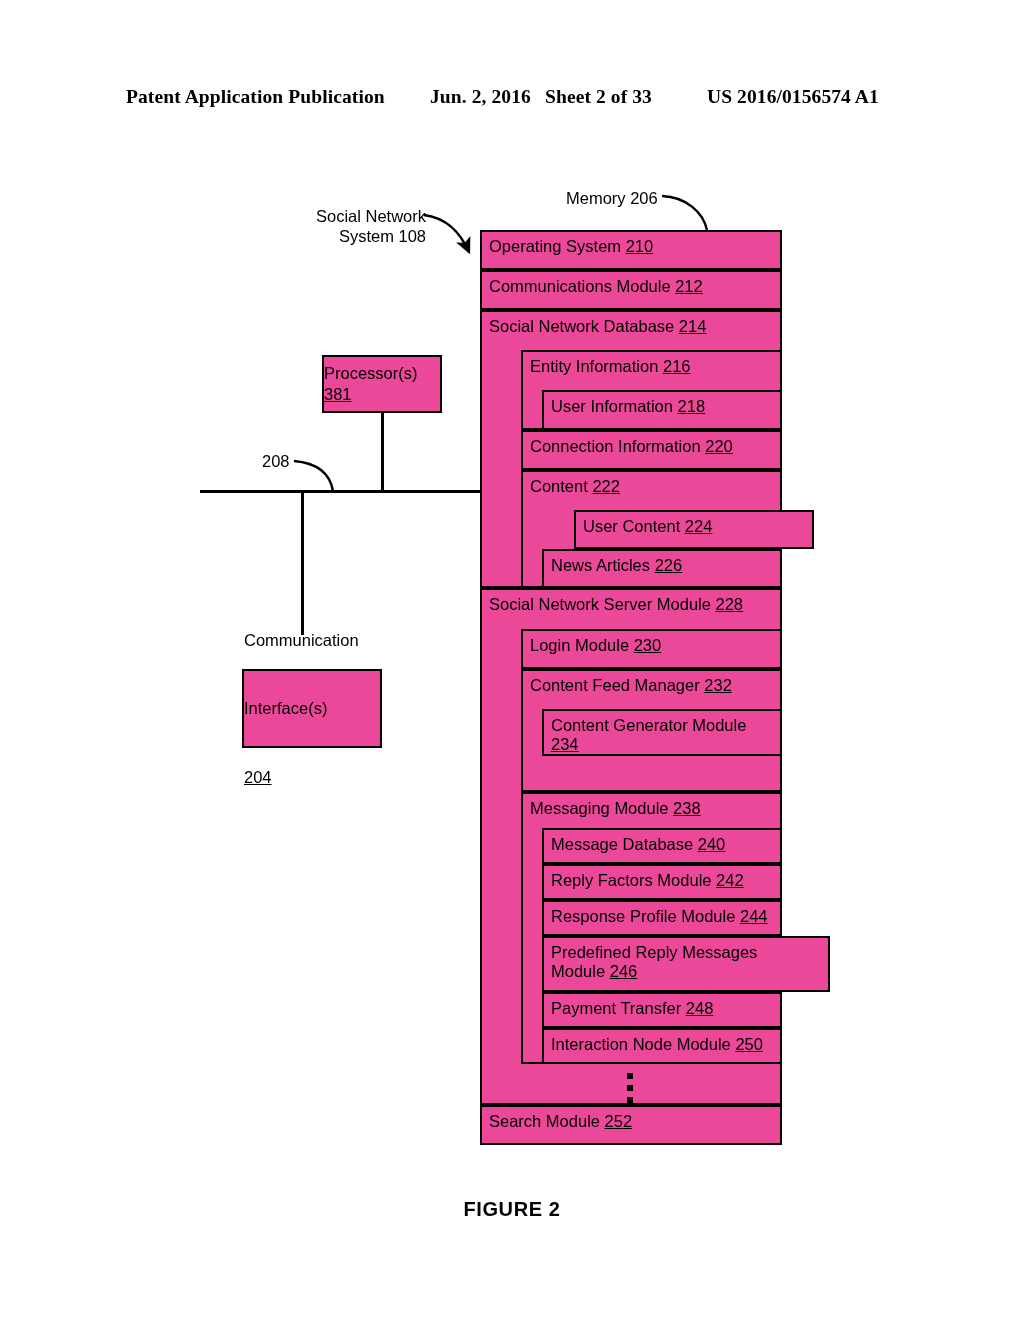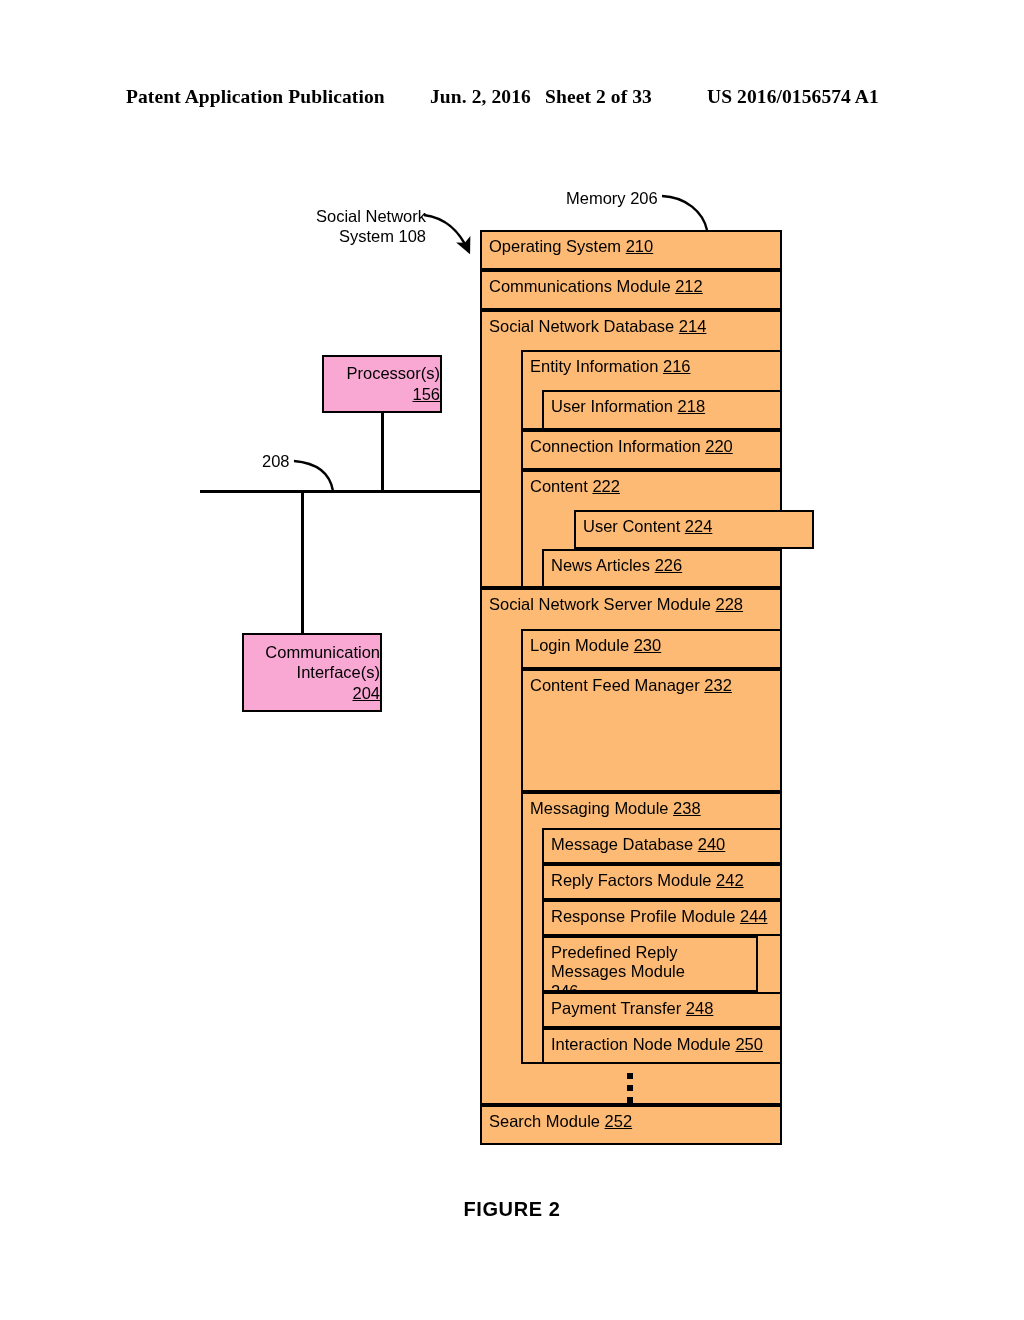--- a/index.html
+++ b/index.html
@@ -54,48 +54,48 @@
     top: 0;
     width: 1024px;
     height: 1320px;
   }
 
   
   .mbox {
     position: absolute;
     box-sizing: border-box;
     border: 2.2px solid #000;
-    background: #fdba74;
+    background: #ec4899;
     font-size: 16.5px;
     line-height: 1.18;
     color: #000;
   }
   .mbox > .lbl {
     position: absolute;
     left: 7px;
     top: 5px;
     right: 4px;
     white-space: normal;
   }
   .mbox.outer { border-width: 2.6px; }
 
   .refnum { text-decoration: underline; text-underline-offset: 1px; }
 
   
   .cbox {
     position: absolute;
     box-sizing: border-box;
     border: 2.6px solid #000;
-    background: #f9a8d4;
+    background: #ec4899;
     font-size: 16.5px;
     line-height: 1.25;
     text-align: center;
     display: flex;
     flex-direction: column;
-    align-items: flex-end;
+    align-items: flex-start;
     justify-content: center;
   }
 
   
   .callout {
     position: absolute;
     font-size: 16.5px;
     line-height: 1.2;
     white-space: nowrap;
     color: #000;
@@ -147,24 +147,24 @@
     <div>Social Network</div>
     <div>System 108</div>
   </div>
 
   <div class="callout" style="left:566px; top:189px;">Memory 206</div>
 
   <div class="callout" style="left:262px; top:452px;">208</div>
 
   <div class="cbox" style="left:322px; top:355px; width:120px; height:58px;">
     <div>Processor(s)</div>
-    <div class="refnum">156</div>
-  </div>
-
-  <div class="cbox" style="left:242px; top:633px; width:140px; height:79px;">
+    <div class="refnum">381</div>
+  </div>
+
+  <div class="cbox" style="left:242px; top:669px; width:140px; height:79px;gap:48px;">
     <div>Communication</div>
     <div>Interface(s)</div>
     <div class="refnum">204</div>
   </div>
 
   <div class="line" style="left:200px; top:490px; width:282px; height:2.8px;"></div>
 
   <div class="line" style="left:381px; top:413px; width:2.8px; height:79px;"></div>
 
   <div class="line" style="left:301px; top:490px; width:2.8px; height:145px;"></div>
@@ -226,36 +226,39 @@
   </div>
 
   <div class="mbox" style="left:521px; top:629px; width:261px; height:40px;">
     <div class="lbl"><span>Login Module</span> <span class="refnum">230</span></div>
   </div>
 
   <div class="mbox" style="left:521px; top:669px; width:261px; height:123px;">
     <div class="lbl"><span>Content Feed Manager</span> <span class="refnum">232</span></div>
   </div>
 
+  <div class="mbox" style="left:542px; top:709px; width:240px; height:47px;">
+    <div class="lbl"><span>Content Generator Module</span> <span class="refnum">234</span></div>
+  </div>
 
 
   <div class="mbox" style="left:521px; top:792px; width:261px; height:272px;">
     <div class="lbl"><span>Messaging Module</span> <span class="refnum">238</span></div>
   </div>
 
   <div class="mbox" style="left:542px; top:828px; width:240px; height:36px;">
     <div class="lbl"><span>Message Database</span> <span class="refnum">240</span></div>
   </div>
   <div class="mbox" style="left:542px; top:864px; width:240px; height:36px;text-decoration:underline;">
     <div class="lbl"><span>Reply Factors Module</span> <span class="refnum">242</span></div>
   </div>
   <div class="mbox" style="left:542px; top:900px; width:240px; height:36px;">
     <div class="lbl"><span>Response Profile Module</span> <span class="refnum">244</span></div>
   </div>
-  <div class="mbox" style="left:542px; top:936px; width:216px; height:56px;">
+  <div class="mbox" style="left:542px; top:936px; width:288px; height:56px;">
     <div class="lbl" style="padding-right:60px;"><span>Predefined Reply Messages Module</span> <span class="refnum">246</span></div>
   </div>
   <div class="mbox" style="left:542px; top:992px; width:240px; height:36px;">
     <div class="lbl"><span>Payment Transfer</span> <span class="refnum">248</span></div>
   </div>
   <div class="mbox" style="left:542px; top:1028px; width:240px; height:36px;">
     <div class="lbl"><span>Interaction Node Module</span> <span class="refnum">250</span></div>
   </div>
 
   <div class="vdots" style="left:626px; top:1073px; width:8px; height:30px;">

